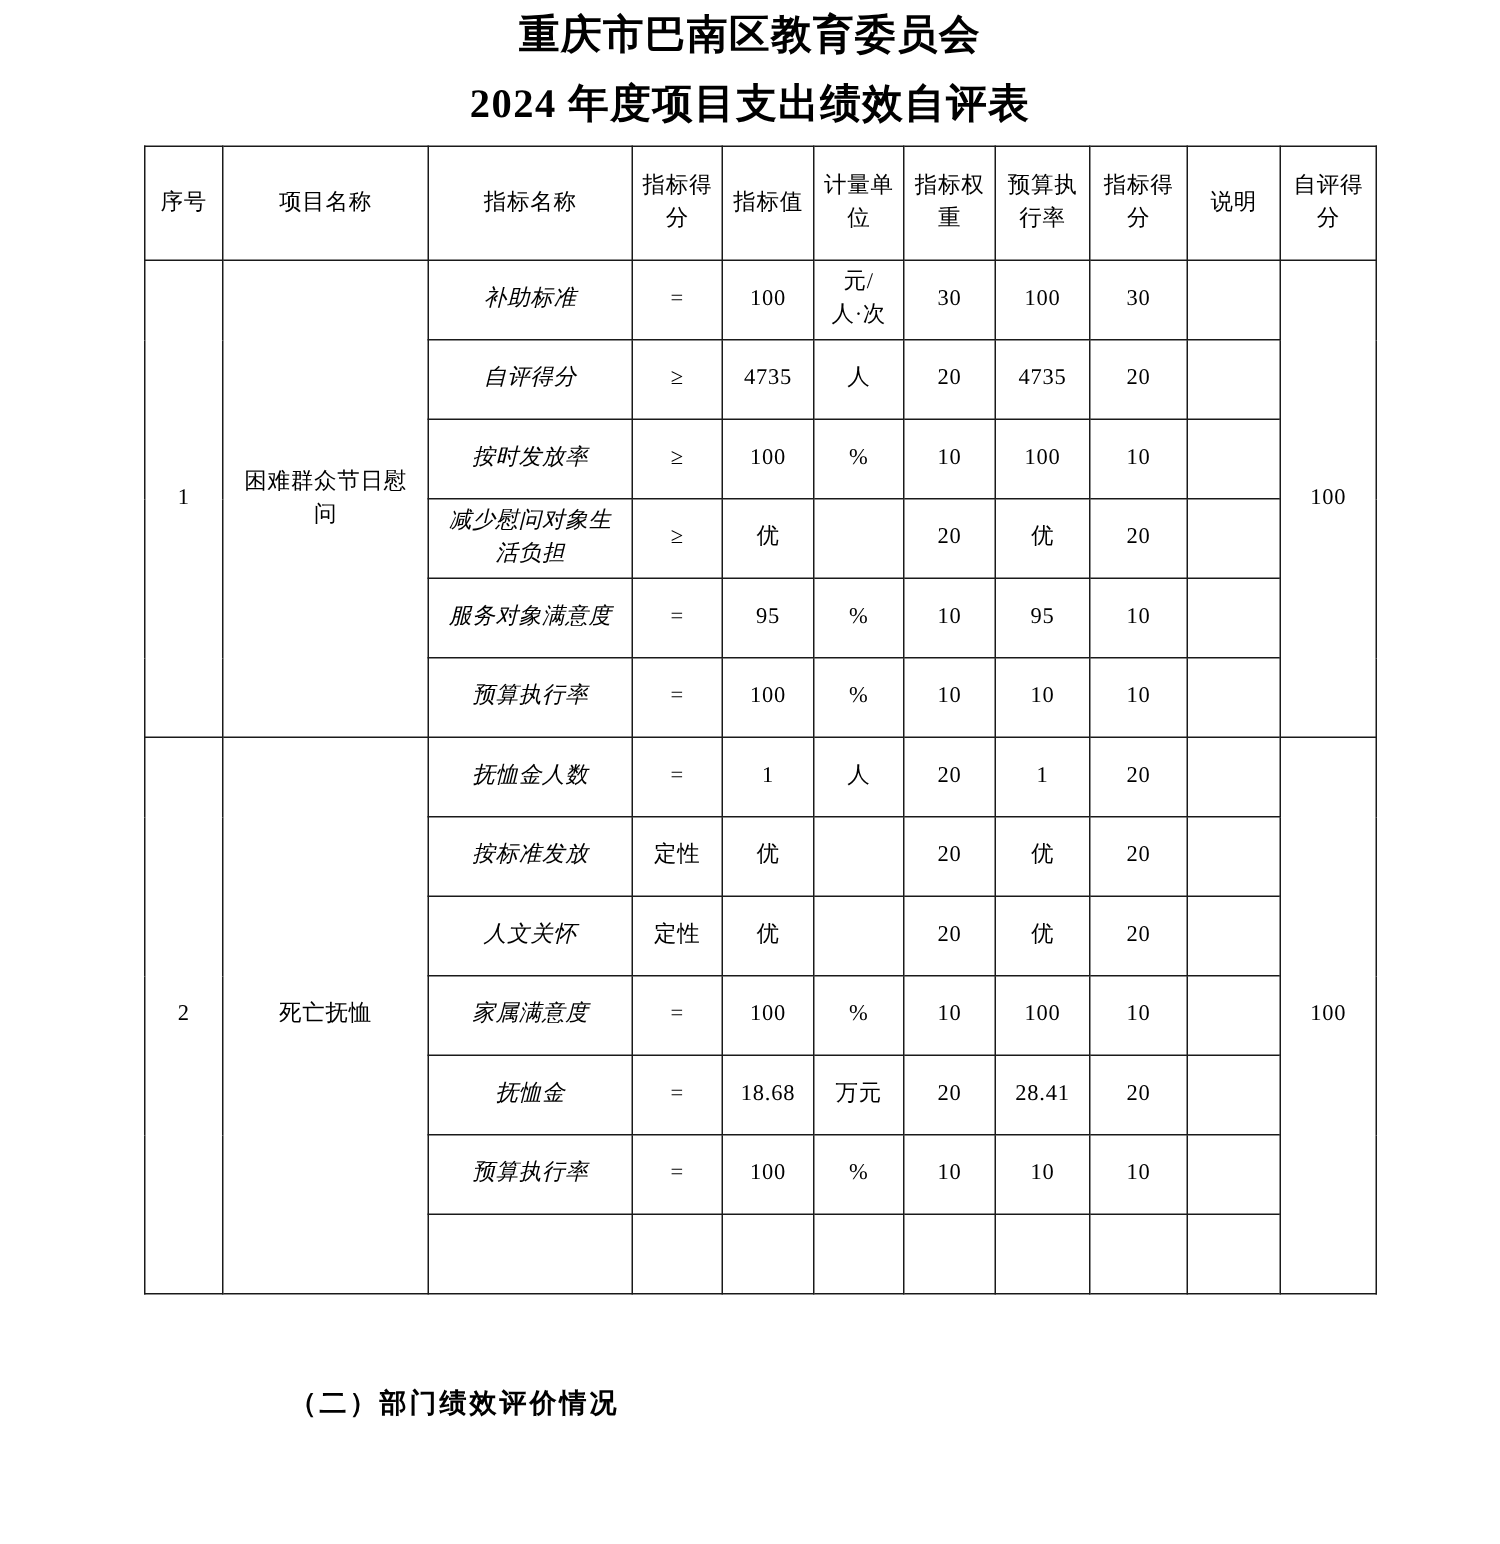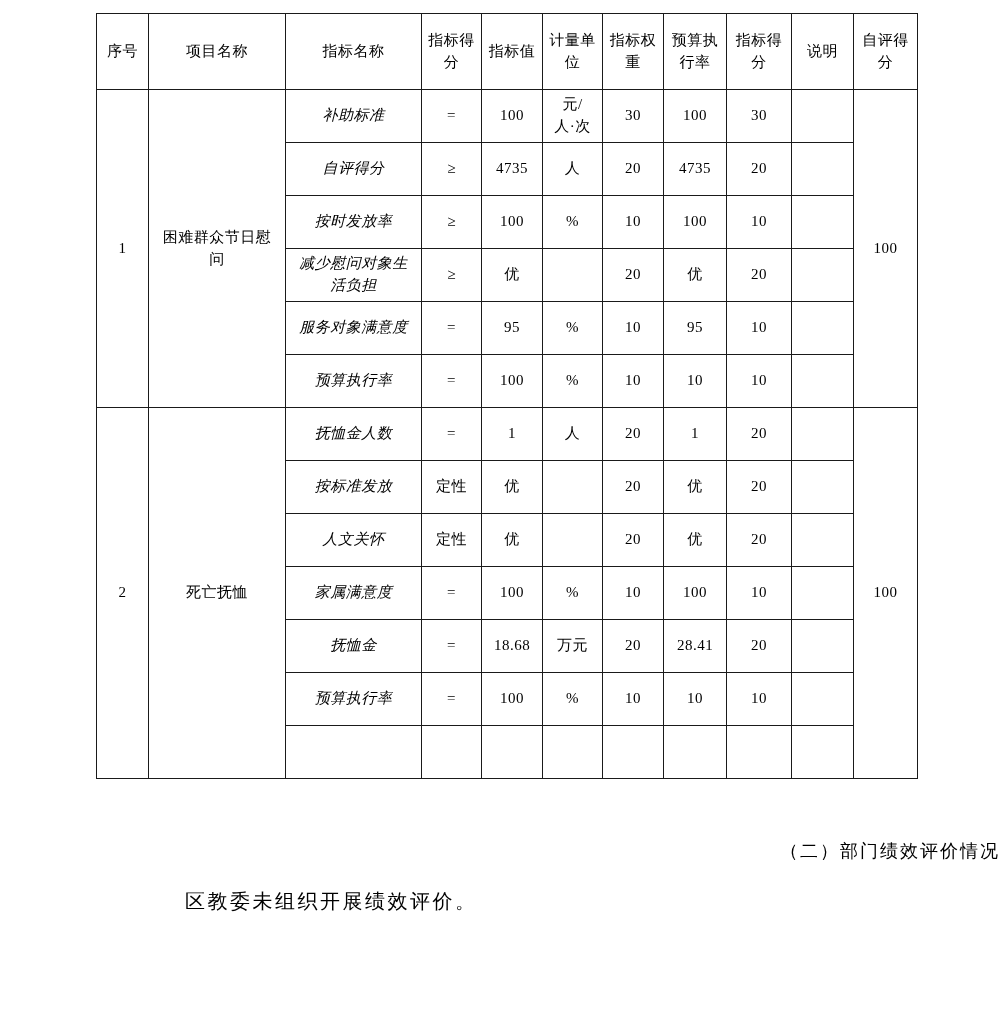--- a/index.html
+++ b/index.html
@@ -55,36 +55,37 @@
   table.self-eval tbody tr { height: 53px; }
   td.name { text-align: left; font-style: italic; }
   td.al { text-align: left; padding-left: 2px; }
   td.ar { text-align: right; padding-right: 2px; }
   .footer {
     margin: 60px 0 0 185px;
   }
   .f-head {
     margin: 0 0 0 8px;
     font-size: 18px;
-    font-weight: normal;
+    font-weight: bold;
     letter-spacing: 2px;
-    text-align: right;
   }
   .f-body {
     margin: 25px 0 0 0;
     font-size: 20px;
     font-weight: normal;
     letter-spacing: 2.5px;
   }
 </style>
 </head>
 <body>
 
 <div class="page">
 
+  <div class="title1">重庆市巴南区教育委员会</div>
+  <div class="title2">2024 年度项目支出绩效自评表</div>
 
   <table class="self-eval">
     <colgroup>
       <col style="width:52px">
         <col style="width:137px">
         <col style="width:136px">
         <col style="width:60px">
       <col style="width:61px">
         <col style="width:60px">
         <col style="width:61px">
@@ -248,16 +249,15 @@
         <td></td>
         <td></td>
         <td></td>
         <td></td>
       </tr>
     </tbody>
   </table>
 
   <div class="footer">
     <p class="f-head">（二）部门绩效评价情况</p>
-    <p class="f-body">区教委未组织开展绩效评价。</p>
   </div>
 
 </div>
 
 </body></html>

